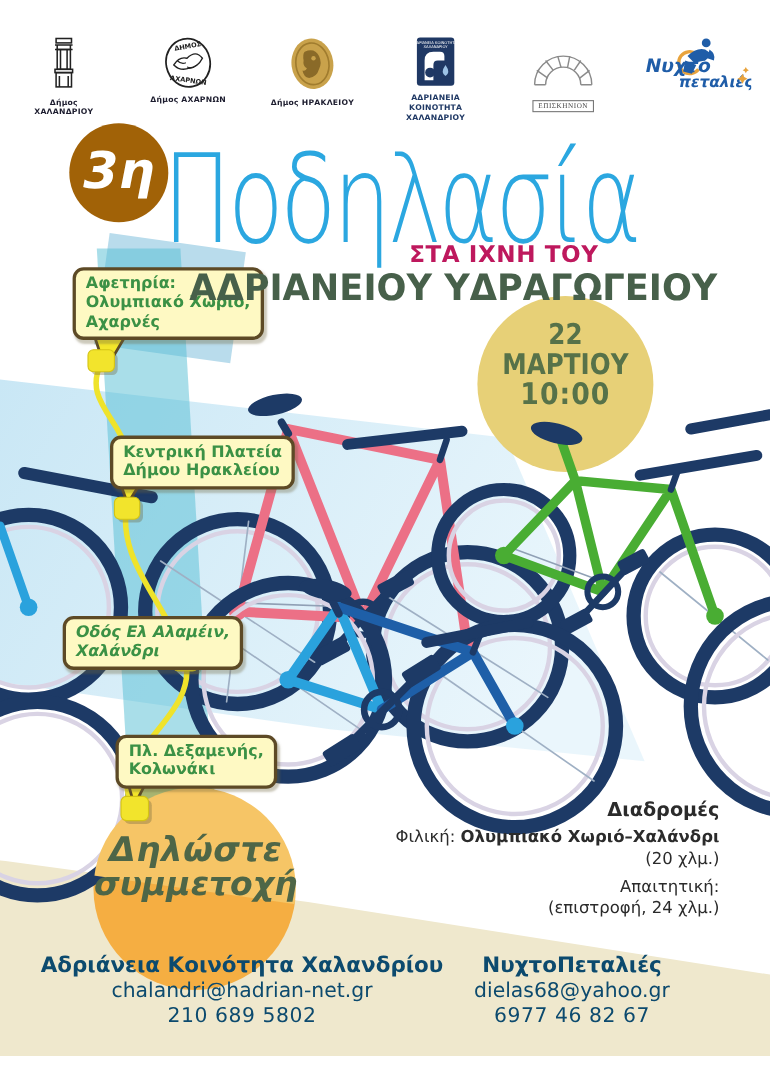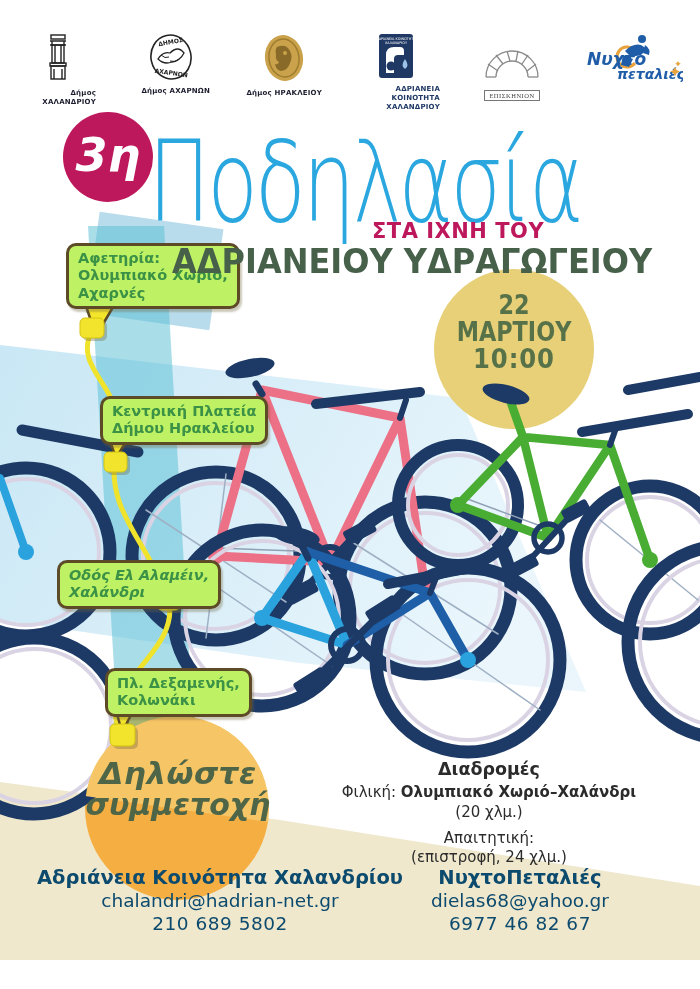--- a/index.html
+++ b/index.html
@@ -2,43 +2,43 @@
 <html><head>
 <meta charset="utf-8">
 <style>
   html,body{margin:0;padding:0;background:#fff;}
   .poster{position:relative;width:700px;height:989px;background:#ffffff;overflow:hidden;
           font-family:"DejaVu Sans","Liberation Sans",sans-serif;}
   .abs{position:absolute;}
 
   
   .logo{position:absolute;top:33px;text-align:center;z-index:6;}
-  .logo .lbl{font-size:7px;font-weight:bold;color:#1c1c2e;margin-top:2px;line-height:1.25;letter-spacing:.2px;text-align:right;}
+  .logo .lbl{font-size:7px;font-weight:bold;color:#1c1c2e;margin-top:2px;line-height:1.25;letter-spacing:.2px;}
   .logo .lbl.navy{color:#1f3864;}
   .episk-box{display:inline-block;border:1px solid #777;padding:1px 4px;
              font-family:"Liberation Serif","DejaVu Serif",serif;font-size:6.5px;color:#444;letter-spacing:.5px;}
 
   
-  .badge{left:63px;top:112px;width:90px;height:90px;border-radius:50%;background:#be185d;
+  .badge{left:63px;top:112px;width:90px;height:90px;border-radius:50%;background:#a16207;
          display:flex;align-items:center;justify-content:center;z-index:6;}
   .badge span{color:#fff;font-size:46px;font-weight:bold;font-style:italic;transform:translateY(-2px);}
   .title-main{left:148px;top:126px;z-index:6;color:#2ba7e0;font-size:112px;line-height:1;
               font-weight:200;letter-spacing:-4px;transform:scaleX(.74);transform-origin:left top;white-space:nowrap;}
   .sub1{left:372px;top:219px;z-index:6;color:#be185d;font-size:21px;font-weight:bold;letter-spacing:.5px;white-space:nowrap;}
   .sub2{left:172px;top:242px;z-index:6;color:#47604a;font-size:33px;font-weight:bold;letter-spacing:0px;
         transform:scaleX(.97);transform-origin:left top;white-space:nowrap;}
 
   
   .date-text{left:432px;top:292px;width:164px;text-align:center;z-index:6;color:#4c6a3e;}
   .date-text .day{font-size:27px;font-weight:bold;font-style:italic;line-height:1.05;}
   .date-text .date{font-size:26px;font-weight:bold;line-height:1.02;transform:scaleX(.86);transform-origin:center;color:#577249;}
   .date-text .time{font-size:27px;font-weight:bold;line-height:1.05;transform:scaleX(.9);transform-origin:center;color:#577249;letter-spacing:1px;}
 
   
-  .callout{position:absolute;z-index:5;background:#bef264;border:3px solid #5d4a26;border-radius:10px;
+  .callout{position:absolute;z-index:5;background:#fef9c3;border:3px solid #5d4a26;border-radius:10px;
            padding:4px 9px;color:#3b9145;font-size:14.5px;font-weight:bold;line-height:1.2;
            box-shadow:2px 3px 2px rgba(110,100,60,.35);white-space:nowrap;}
   .c1{left:66px;top:243px;}
   .c2{left:100px;top:396px;}
   .c3{left:57px;top:560px;font-style:italic;}
   .c4{left:105px;top:668px;}
 
   
   .band{left:0;top:0;width:700px;height:989px;z-index:1;background:#efe8cd;
         clip-path:polygon(0 782px,280px 820px,700px 886px,700px 960px,0 960px);}
@@ -46,21 +46,21 @@
   .svgA{left:0;top:0;z-index:2;pointer-events:none;}
   .cta-circle{left:85px;top:716px;width:184px;height:184px;border-radius:50%;background:#f6c566;z-index:3;
               clip-path:polygon(0 0,184px 0,184px 106px,0 80px);}
   .svgB{left:0;top:0;z-index:4;pointer-events:none;}
   .cta-text{left:60px;top:758px;width:236px;text-align:center;z-index:6;color:#4e6647;
             font-weight:bold;font-style:italic;line-height:1.02;}
   .cta-text .l1{font-size:31px;letter-spacing:.5px;}
   .cta-text .l2{font-size:30px;}
 
   
-  .routes{right:46px;top:726px;width:330px;text-align:center;z-index:6;color:#2b2b2b;line-height:1.28;margin-top:32px;}
+  .routes{right:46px;top:726px;width:330px;text-align:right;z-index:6;color:#2b2b2b;line-height:1.28;}
   .routes .head{font-size:17.5px;font-weight:bold;margin-bottom:3px;}
   .routes .row{font-size:15px;}
   .routes .gap{height:7px;}
   .routes b{font-weight:bold;}
 
   
   .contact{top:866px;text-align:center;z-index:6;color:#0c4a6e;line-height:1.24;}
   .contact .org{font-size:19.5px;font-weight:bold;}
   .contact .em{font-size:18.5px;}
   .contact .ph{font-size:18.5px;letter-spacing:.5px;}

